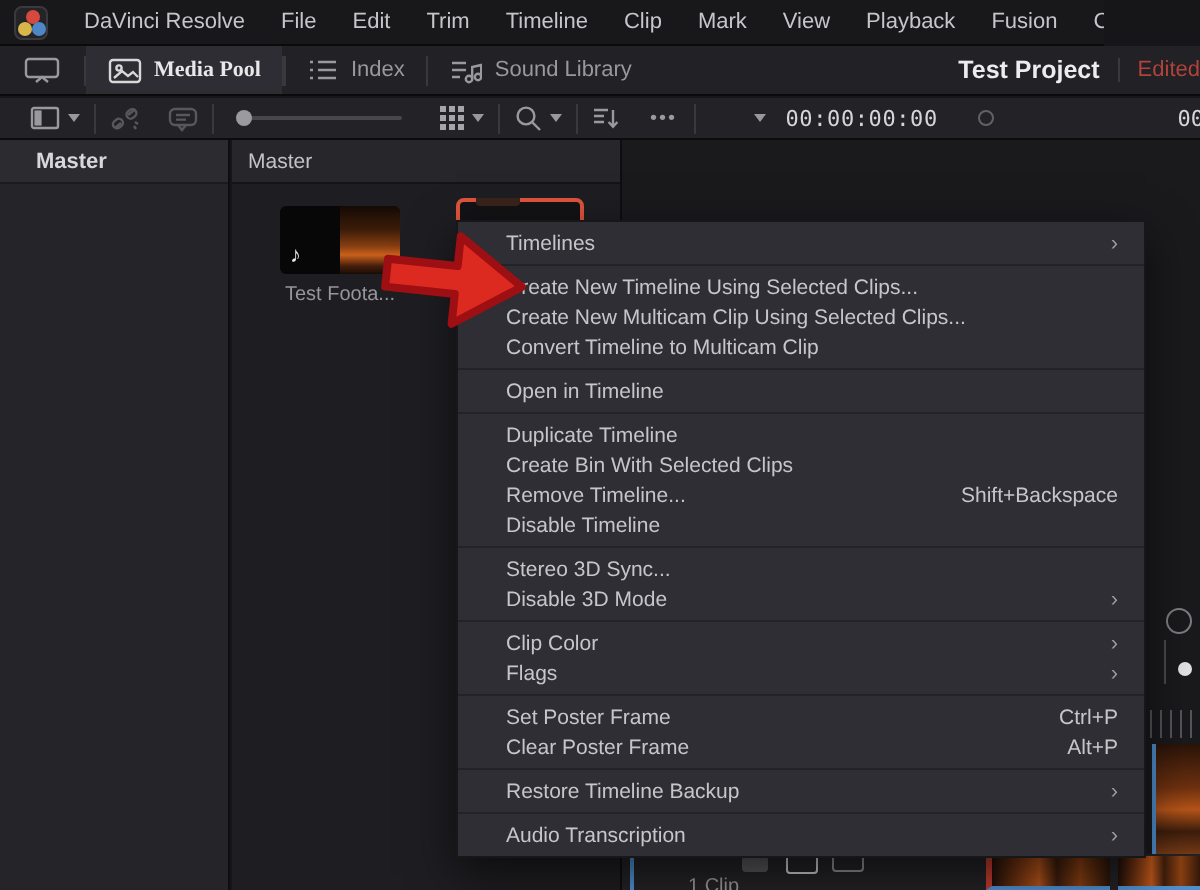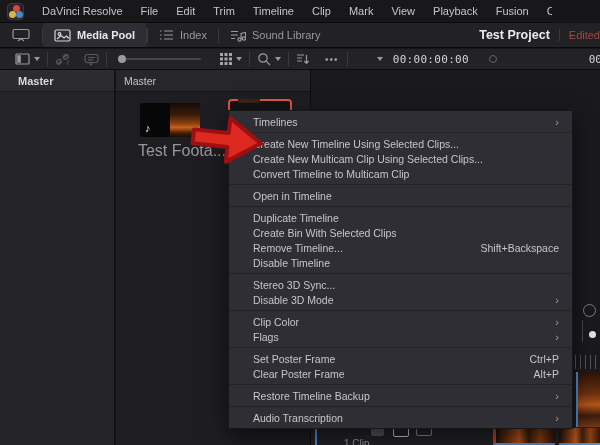--- a/index.html
+++ b/index.html
@@ -19,21 +19,21 @@
   .logo .d3 { left:8px; top:7px;  background:#4f86c6; }
   .menu-item { color:#c6c6ca; font-size:11px; padding:0 9px; line-height:22px; }
 
   
   .toolbar { position:absolute; top:23px; left:0; width:600px; height:25px;
     background:#212126; border-bottom:1px solid #0a0a0b;
     display:flex; align-items:center; overflow:hidden; }
   .vsep { width:1px; height:15px; background:#38383d; flex:0 0 auto; }
   .tbtn { height:100%; display:flex; align-items:center; gap:6px;
     padding:0 11px; color:#98989d; font-size:11px; flex:0 0 auto; }
-  .tbtn.active { background:#2d2d33; color:#e8e8ea; font-weight:bold; }
+  .tbtn.active { background:#2d2d33; color:#e8e8ea; font-weight:bold;font-family:Liberation Serif, serif; }
   .tbtn svg { flex:0 0 auto; }
   .icon-stroke { stroke:#9a9a9e; fill:none; stroke-width:1.2; }
   .tbtn.active .icon-stroke { stroke:#d8d8da; }
   .proj { margin-left:auto; display:flex; align-items:center; flex:0 0 auto; }
   .proj-title { color:#ececee; font-size:12.5px; font-weight:bold; }
   .proj-status { color:#b2423a; font-size:11px; margin-left:9px; padding-left:9px;
     border-left:1px solid #3a3a3e; }
 
   
   .subbar { position:absolute; top:49px; left:0; width:600px; height:21px;
@@ -66,22 +66,22 @@
   
   .pool { position:absolute; left:116px; top:70px; width:194px; height:375px;
     background:#1e1e22; }
   .pool-header { height:22px; background:#27272b; border-bottom:1px solid #141416;
     display:flex; align-items:center; padding-left:8px; color:#c3c3c7; font-size:10.5px; }
   .clip-thumb { position:absolute; left:24px; top:33px; width:60px; height:34px;
     border-radius:3px; background:#070707; overflow:hidden; }
   .clip-thumb .fire { position:absolute; right:0; top:0; width:30px; height:34px;
     background:linear-gradient(180deg,#140a05 0%,#3c1c09 35%,#8a4012 60%,#c9601b 72%,#471f0b 88%,#180c06 100%); }
   .clip-thumb .note { position:absolute; left:5px; bottom:3px; color:#e8e8e8; font-size:11px; }
-  .clip-label { position:absolute; left:12px; top:72px; width:108px; text-align:center;
-    color:#96969b; font-size:16px; white-space:nowrap; overflow:hidden; }
+  .clip-label { position:absolute; left:0; top:72px; width:108px; text-align:center;
+    color:#96969b; font-size:10px; white-space:nowrap; overflow:hidden; }
 
   
   .right-panel { position:absolute; left:310px; top:70px; width:290px; height:375px;
     background:#1a1a1d; border-left:1px solid #0e0e10; }
   .rp-circle { position:absolute; left:272px; top:234px; width:13px; height:13px;
     border:1.5px solid #7e7e82; border-radius:50%; }
   .rp-line { position:absolute; left:271px; top:250px; width:1px; height:22px; background:#4a4a4e; }
   .rp-dot { position:absolute; left:278px; top:261px; width:7px; height:7px;
     border-radius:50%; background:#e4e4e6; }
   .rp-ruler { position:absolute; left:264px; top:285px; width:26px; height:14px;

